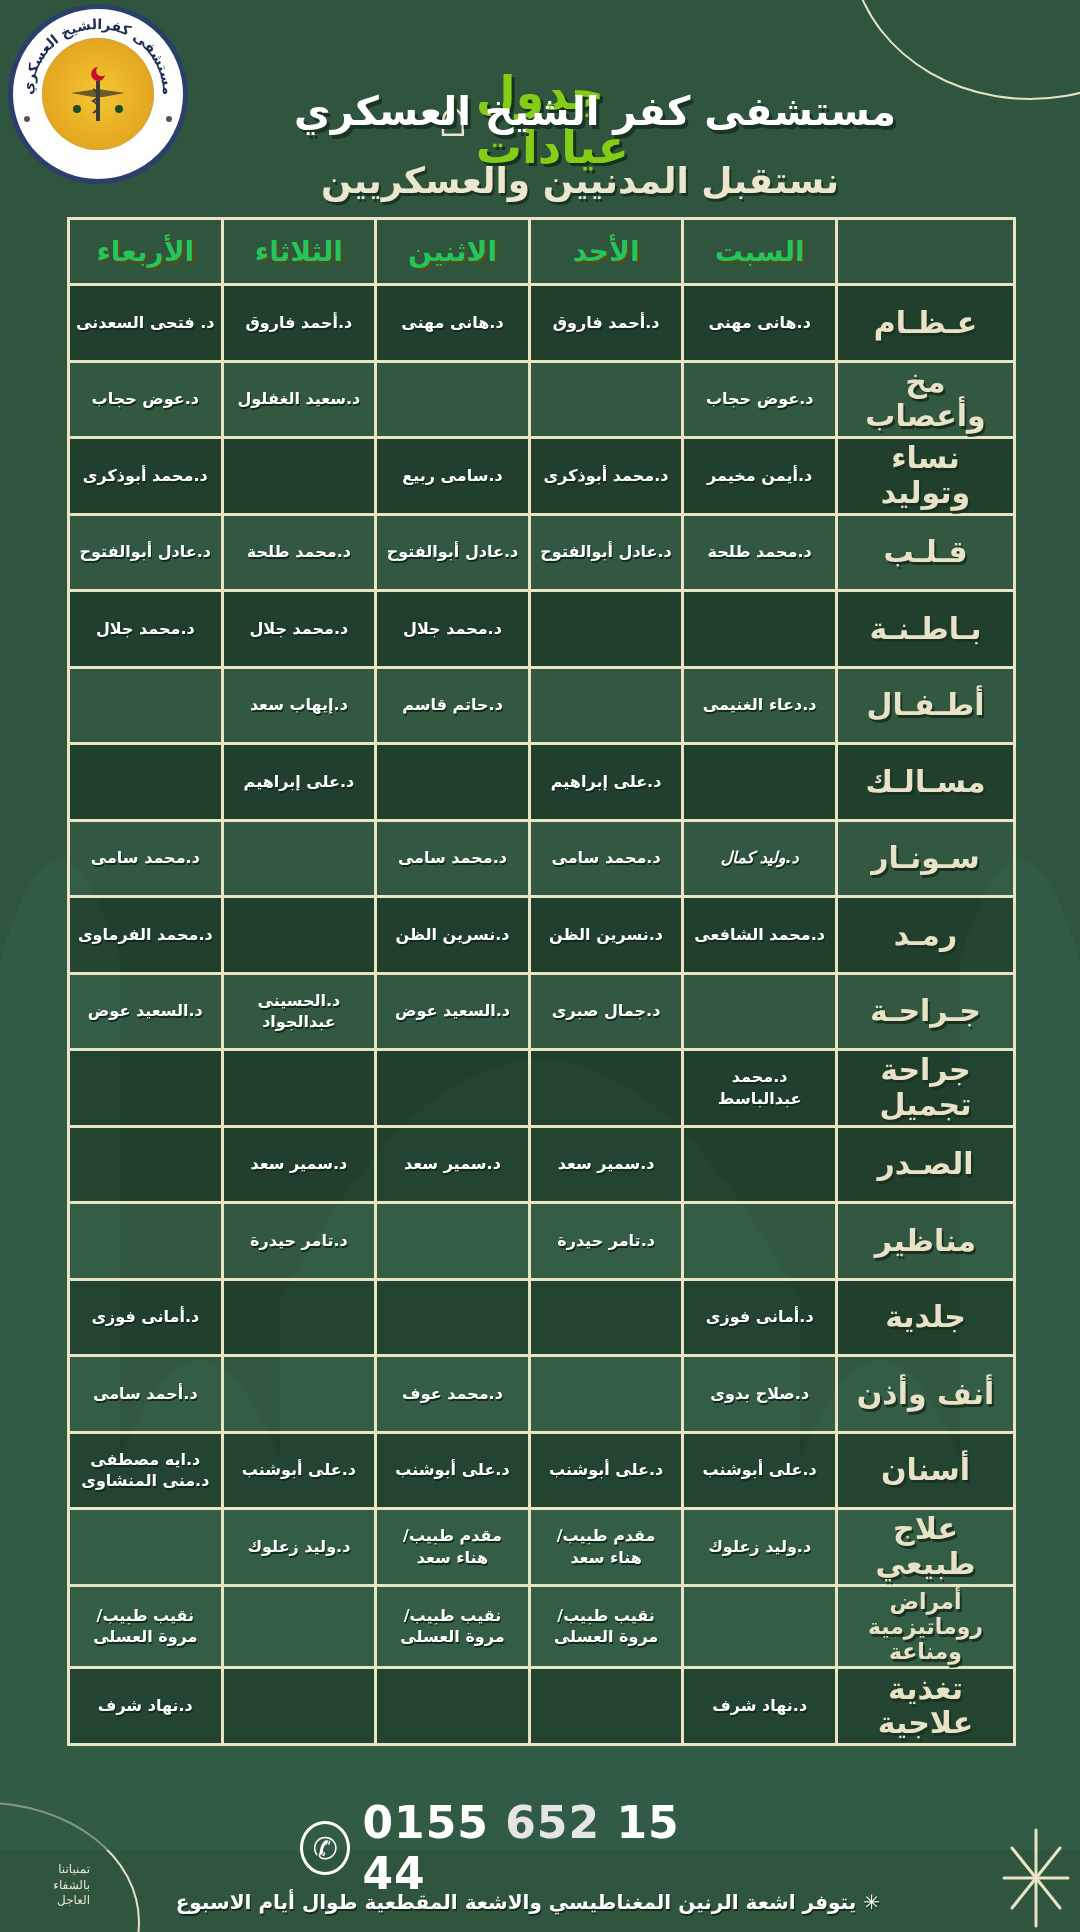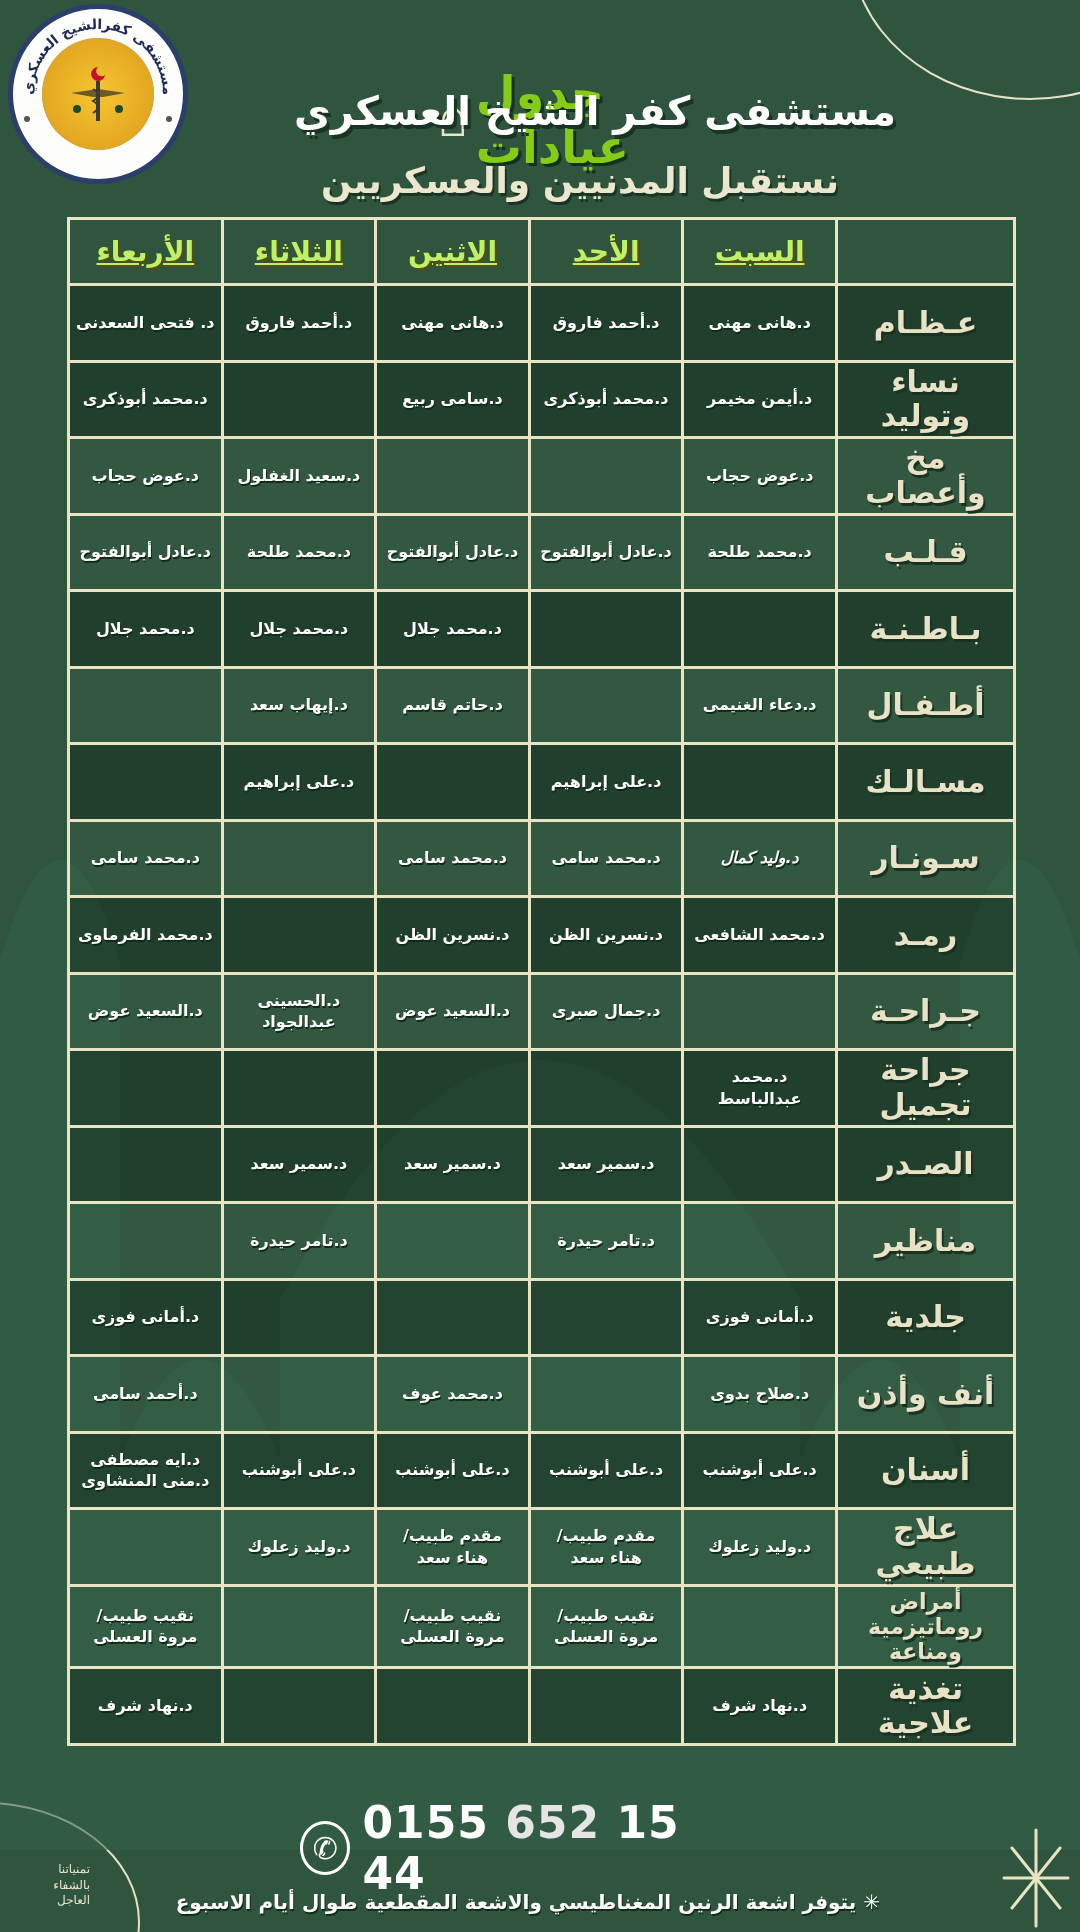--- a/index.html
+++ b/index.html
@@ -62,21 +62,21 @@
     direction: rtl; table-layout: fixed;
   }
   table.schedule td, table.schedule th {
     border: 3px solid #e9e4c4;
     text-align: center; vertical-align: middle;
     font-size: 16px; font-weight: bold; color: #ffffff;
     text-shadow: 1px 2px 0 #122a1a;
     line-height: 1.35;
     padding: 2px 4px;
   }
-  table.schedule th { height: 66px; font-size: 28px; color: #bef264; text-shadow: 2px 2px 0 #5a4d0f; text-decoration: underline; }
+  table.schedule th { height: 66px; font-size: 28px; color: #22c55e; text-shadow: 2px 2px 0 #5a4d0f; }
   table.schedule tr.row td { height: 76.5px; }
   table.schedule tr.row.dark td { background: rgba(16,40,24,0.45); }
   table.schedule tr.row.light td { background: rgba(60,100,75,0.25); }
   table.schedule td.dept {
     font-size: 30px; color: #e8e2c6; text-shadow: 2px 3px 0 #1b3222;
     line-height: 1.15;
   }
   table.schedule td.dept.long { font-size: 22px; }
   col.c-dept { width: 178px; }
   col.c-day { width: 153.6px; }
@@ -173,35 +173,35 @@
   </thead>
   <tbody id="schedule-body">
       <tr class="row dark">
         <td class="dept">عـظـام</td>
         <td style="white-space: pre-line;">د.هانى مهنى</td>
         <td style="white-space: pre-line;">د.أحمد فاروق</td>
         <td style="white-space: pre-line;">د.هانى مهنى</td>
         <td style="white-space: pre-line;">د.أحمد فاروق</td>
         <td style="white-space: pre-line;">د. فتحى السعدنى</td>
       </tr>
+      <tr class="row light">
+        <td class="dept">مخ وأعصاب</td>
+        <td style="white-space: pre-line;">د.عوض حجاب</td>
+        <td style="white-space: pre-line;"></td>
+        <td style="white-space: pre-line;"></td>
+        <td style="white-space: pre-line;">د.سعيد الغفلول</td>
+        <td style="white-space: pre-line;">د.عوض حجاب</td>
+      </tr>
       <tr class="row dark">
         <td class="dept">نساء وتوليد</td>
         <td style="white-space: pre-line;">د.أيمن مخيمر</td>
         <td style="white-space: pre-line;">د.محمد أبوذكرى</td>
         <td style="white-space: pre-line;">د.سامى ربيع</td>
         <td style="white-space: pre-line;"></td>
         <td style="white-space: pre-line;">د.محمد أبوذكرى</td>
-      </tr>
-      <tr class="row light">
-        <td class="dept">مخ وأعصاب</td>
-        <td style="white-space: pre-line;">د.عوض حجاب</td>
-        <td style="white-space: pre-line;"></td>
-        <td style="white-space: pre-line;"></td>
-        <td style="white-space: pre-line;">د.سعيد الغفلول</td>
-        <td style="white-space: pre-line;">د.عوض حجاب</td>
       </tr>
       <tr class="row light">
         <td class="dept">قـلـب</td>
         <td style="white-space: pre-line;">د.محمد طلحة</td>
         <td style="white-space: pre-line;">د.عادل أبوالفتوح</td>
         <td style="white-space: pre-line;">د.عادل أبوالفتوح</td>
         <td style="white-space: pre-line;">د.محمد طلحة</td>
         <td style="white-space: pre-line;">د.عادل أبوالفتوح</td>
       </tr>
       <tr class="row dark">

